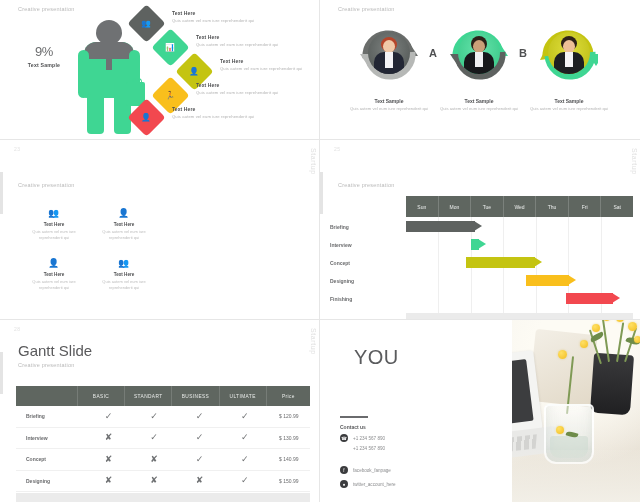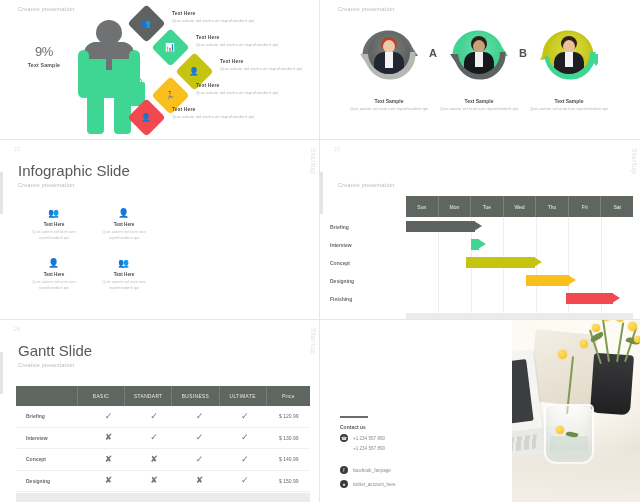--- a/index.html
+++ b/index.html
@@ -252,21 +252,20 @@
     <div class="ncap" style="left:206px;top:98px;">
       <div class="h">Text Sample</div>
       <div class="b">Quis autem vel eum iure reprehenderit qui</div>
     </div>
   </div>
 
   <div class="slide">
     <div class="snum">23</div>
     <div class="vtag">Startup</div>
     <div class="leftbar"></div>
-    <div class="stitle s3title">Infographic Slide</div>
     <div class="ssub s3sub">Creative presentation</div>
 
     <div class="icoCell" style="left:20px;top:68px;">
       <div class="ic">👥</div>
       <div class="h">Text Here</div>
       <div class="b">Quis autem vel eum iure reprehenderit qui</div>
     </div>
     <div class="icoCell" style="left:90px;top:68px;">
       <div class="ic">👤</div>
       <div class="h">Text Here</div>
@@ -455,20 +454,21 @@
       <div class="stem" style="left:146px;top:36px;width:2px;height:58px;transform:rotate(6deg);"></div>
       <div class="bloom" style="left:138px;top:30px;width:9px;height:9px;"></div>
       <div class="jar"></div>
       <div class="bloom" style="left:136px;top:106px;width:8px;height:8px;z-index:3;"></div>
       <div class="leafy" style="left:146px;top:112px;width:12px;height:5px;transform:rotate(16deg);z-index:3;"></div>
       <div class="tabletop"></div>
     </div>
 
     <div class="tycard">
       <div class="tyt">
+        <div style="text-align:right;">YOU</div>
       </div>
       <div class="tyrule"></div>
       <div class="tyc">Contact us</div>
 
       <div class="tyline" style="top:114px;">
         <span class="ibadge">☎</span>
         <span>+1 234 567 890</span>
       </div>
       <div class="tyline" style="top:126px;padding-left:13px;">
         <span>+1 234 567 890</span>

